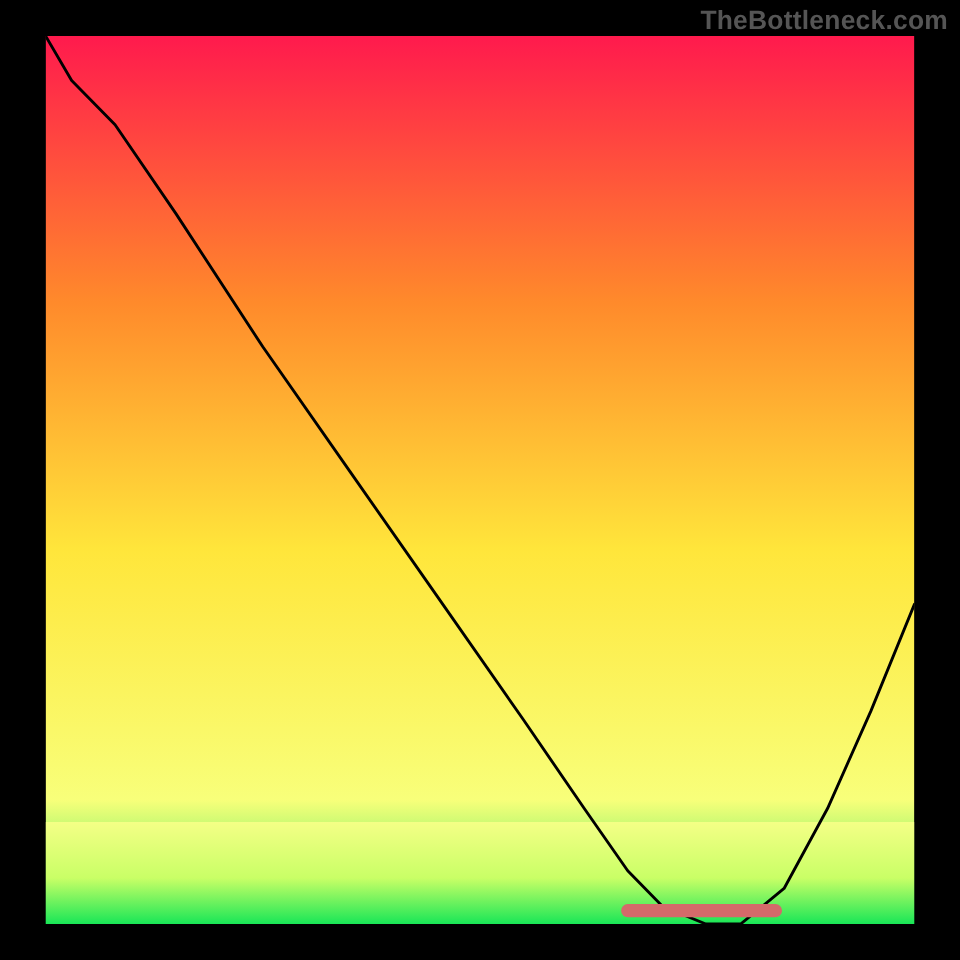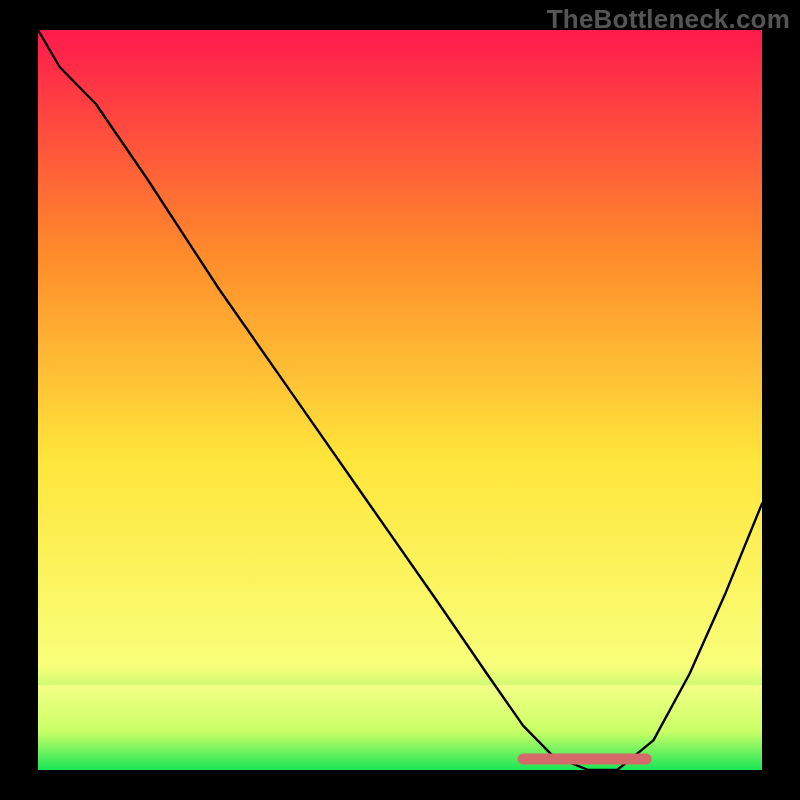--- a/index.html
+++ b/index.html
@@ -15,21 +15,21 @@
     position: relative;
     width: 800px;
     height: 800px;
     background: #000;
   }
   .watermark {
     position: absolute;
     top: 4px;
     right: 10px;
     color: #555;
-    font-size: 26px;
+    font-size: 22px;
     font-weight: 600;
     letter-spacing: 0.2px;
     z-index: 10;
   }
   .plot-area {
     position: absolute;
     left: 38px;
     top: 30px;
     width: 724px;
     height: 740px;

